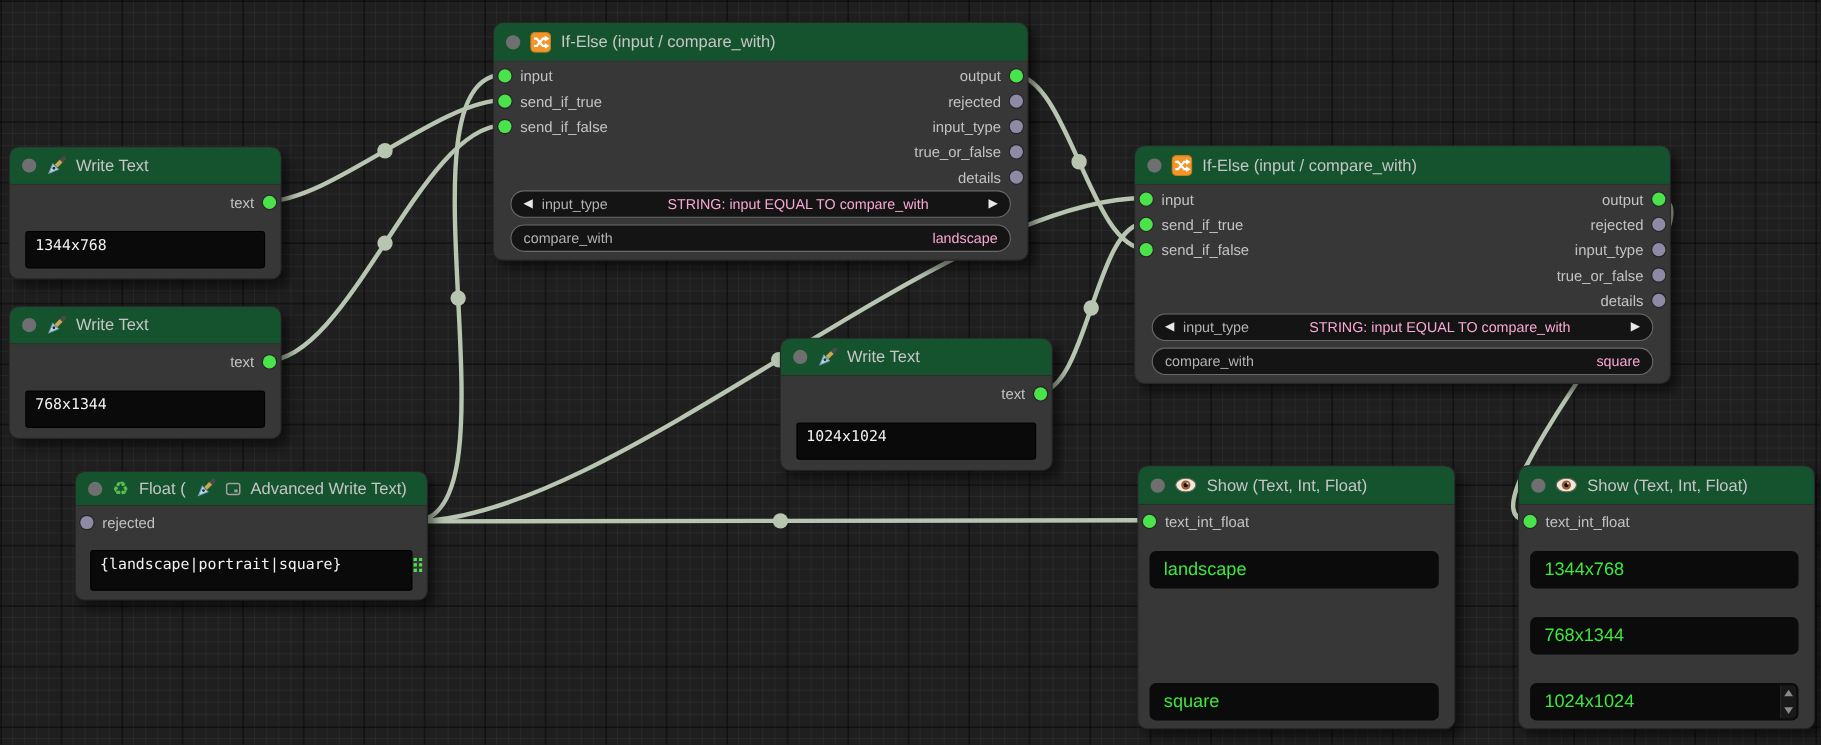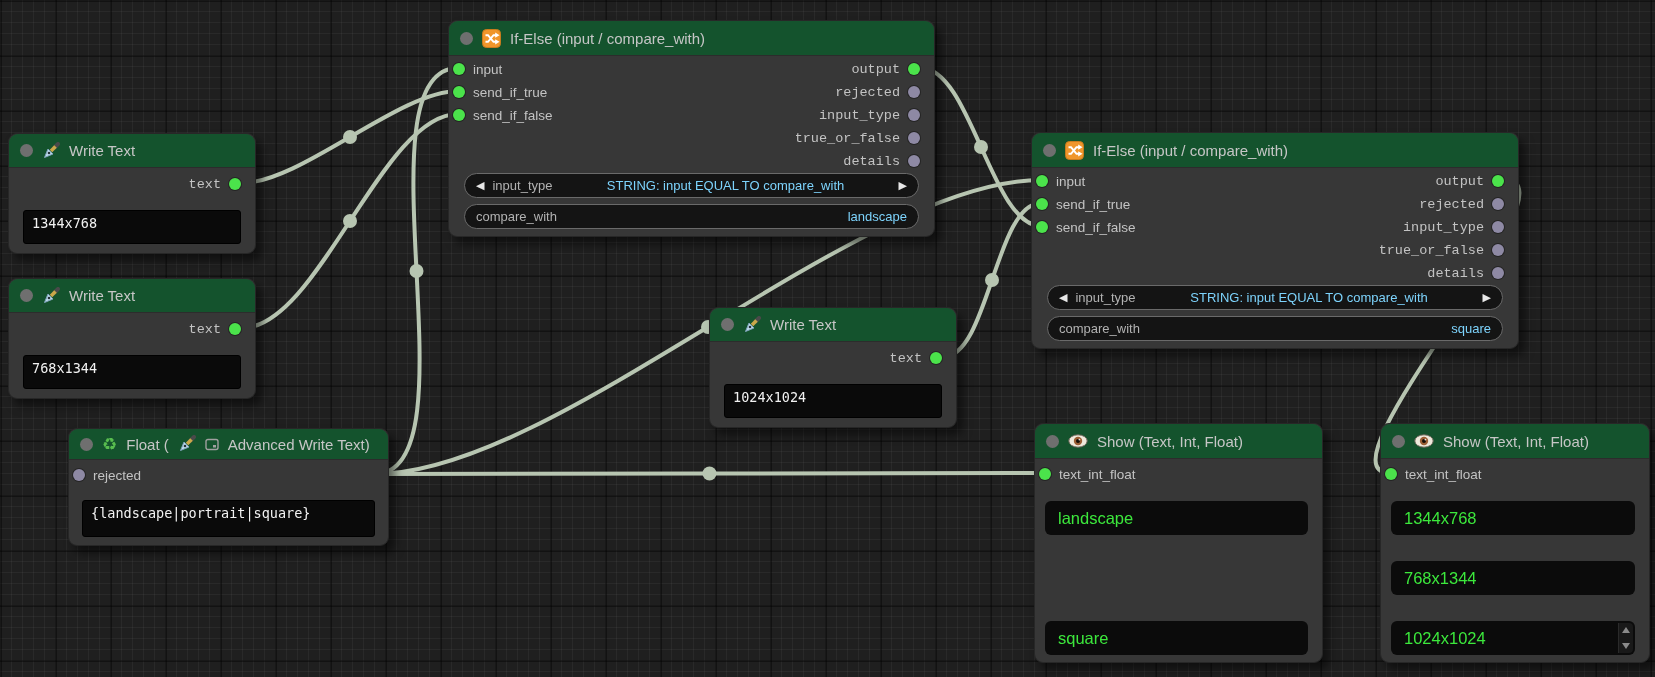--- a/index.html
+++ b/index.html
@@ -14,28 +14,28 @@
     background-size:55px 55px,55px 55px,11px 11px,11px 11px;}
   #wires{position:absolute;left:0;top:0;z-index:1;}
   .node{position:absolute;z-index:2;background:#373737;border:1px solid #272727;border-radius:9px;
     box-shadow:6px 7px 10px rgba(0,0,0,.5);}
   .node-header{display:flex;align-items:center;gap:9px;padding:0 11px;border-bottom:1px solid #2c2c2c;
     background:#14532d;border-radius:9px 9px 0 0;color:#c6c6c6;font-size:15px;white-space:nowrap;overflow:hidden;}
   .collapse-dot{width:13px;height:13px;border-radius:50%;background:#6f6f6f;flex:0 0 auto;}
   .icon{display:inline-flex;align-items:center;justify-content:center;flex:0 0 auto;line-height:1;}
   .port{position:absolute;display:flex;align-items:center;gap:8px;height:20px;font-size:13.5px;color:#c3c3c3;}
   .port.in{left:4px;}
-  .port.out{right:14px;flex-direction:row-reverse;font-family:Liberation Mono, monospace;}
+  .port.out{right:4px;flex-direction:row-reverse;}
   .pdot{width:12px;height:12px;border-radius:50%;flex:0 0 auto;box-shadow:0 0 0 1px rgba(0,0,0,.35);}
   .pdot.on{background:#4be34b;}
   .pdot.off{background:#8e89a4;}
   .widget{position:absolute;left:15px;right:15px;height:25px;background:#141414;border:1px solid #6a6a6a;
     border-radius:13px;display:flex;align-items:center;gap:8px;padding:0 11px;font-size:13px;box-sizing:border-box;}
   .widget .wlabel{color:#b2b2b2;white-space:nowrap;}
-  .widget .wvalue{color:#7dd3fc;white-space:nowrap;}
+  .widget .wvalue{color:#f9a8d4;white-space:nowrap;}
   .widget .wvalue.center{flex:1;text-align:center;}
   .widget .wvalue.right{margin-left:auto;}
   .warrow{color:#e8e8e8;font-size:11px;line-height:1;}
   .ta{position:absolute;background:#0a0a0a;border:1px solid #000;border-radius:3px;color:#f2f2f2;
     font-family:"DejaVu Sans Mono",monospace;font-size:13.5px;padding:4px 8px;box-sizing:border-box;
     white-space:pre;overflow:hidden;}
   .disp{position:absolute;background:#0b0b0b;border-radius:6px;color:#3ce83c;font-size:16.5px;
     display:flex;align-items:center;padding:0 13px;box-sizing:border-box;overflow:hidden;}
   .stepper{position:absolute;right:2px;top:2px;bottom:2px;width:15px;background:#191919;
     border-left:1px solid #2a2a2a;border-radius:0 4px 4px 0;display:flex;flex-direction:column;

